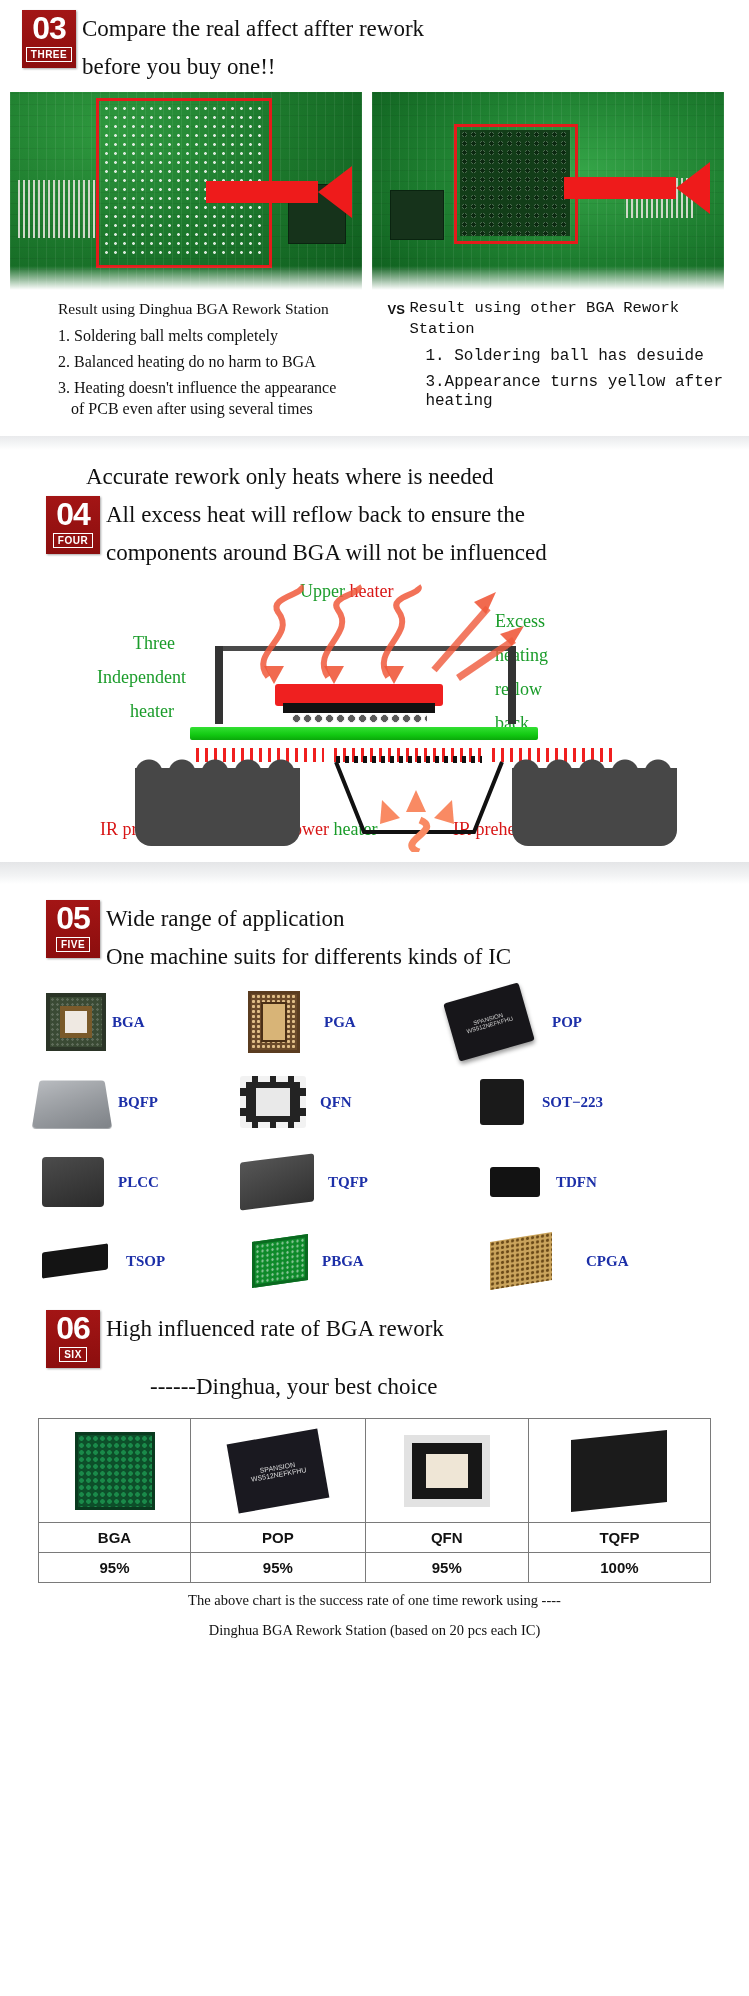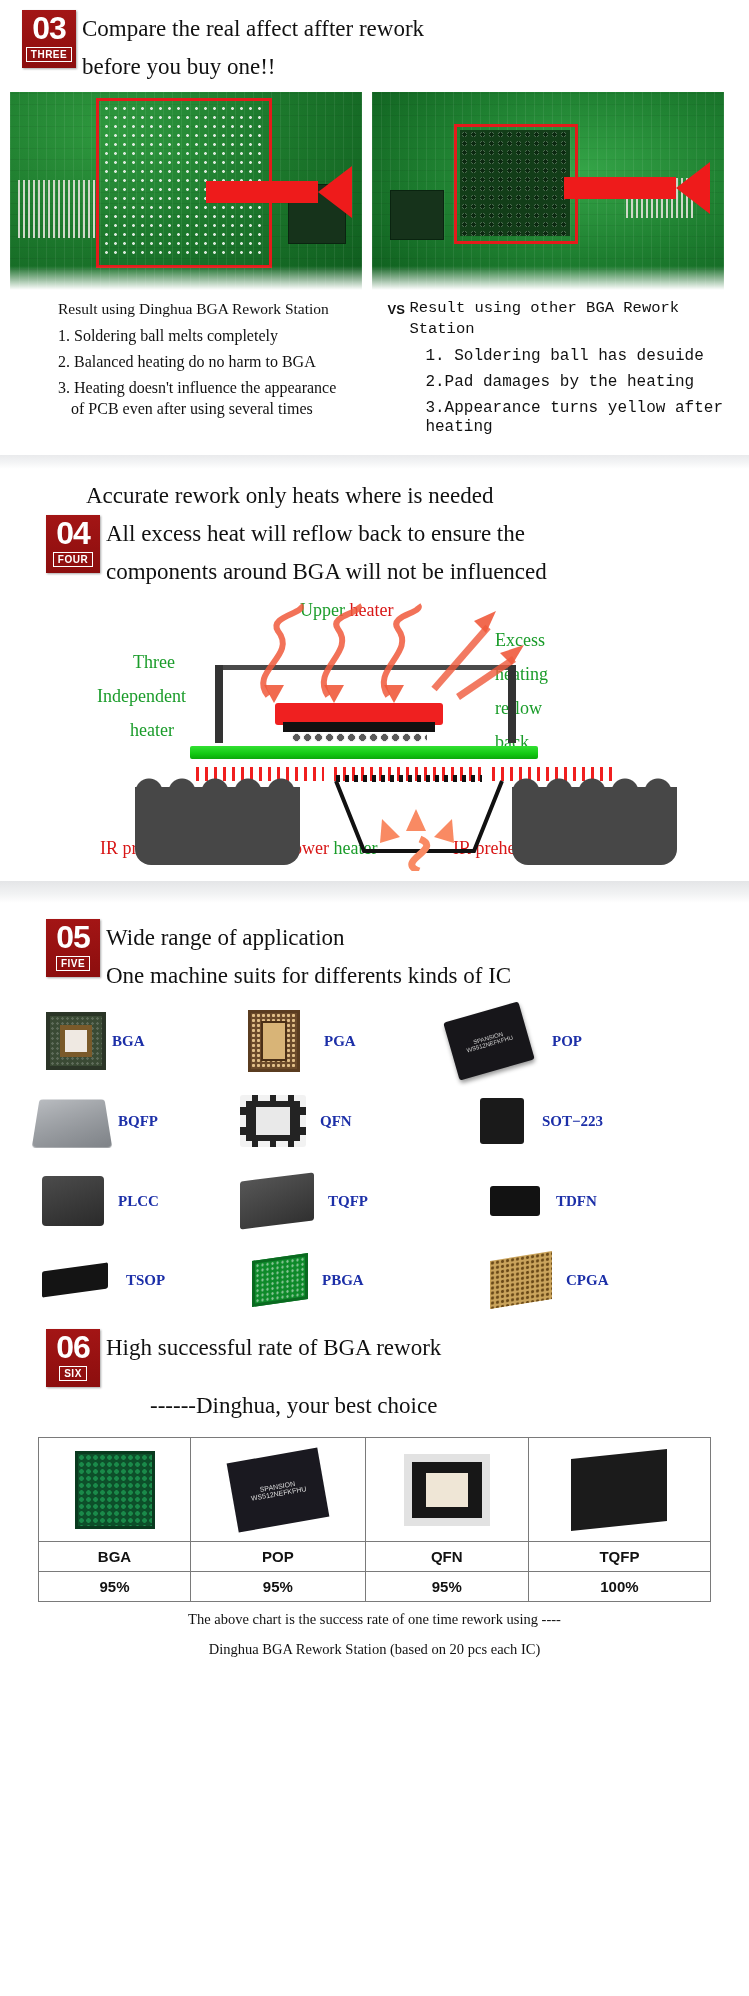--- a/index.html
+++ b/index.html
@@ -242,21 +242,20 @@
         <div class="col-title">Result using Dinghua BGA Rework Station</div>
         <div class="col-li">1. Soldering ball melts completely</div>
         <div class="col-li">2. Balanced heating do no harm to BGA</div>
         <div class="col-li">3. Heating doesn't influence the appearance</div>
         <div class="col-li sub">of PCB even after using several times</div>
       </div>
       <div class="col-vs">VS</div>
       <div class="col-r">
         <div class="col-title">Result using other BGA Rework Station</div>
         <div class="col-li">1. Soldering ball has desuide</div>
-        <div class="col-li">2.Pad damages by the heating</div>
         <div class="col-li">3.Appearance turns yellow after heating</div>
       </div>
     </div>
     <div style="height:18px"></div>
   </div>
 
   <div class="sect-gap"></div>
 
   <div class="sect">
     <div style="padding:8px 0 0 86px;">
@@ -415,36 +414,36 @@
 
       <div class="chip-row" style="height:78px;">
         <div class="chip-cell" style="width:230px;padding-left:42px;">
           <div class="ic ic-tsop"></div>
           <span class="chip-label" style="margin-left:18px;">TSOP</span>
         </div>
         <div class="chip-cell" style="width:220px;padding-left:22px;">
           <div class="ic ic-pbga"></div>
           <span class="chip-label" style="margin-left:14px;">PBGA</span>
         </div>
-        <div class="chip-cell" style="width:250px;padding-left:40px;">
+        <div class="chip-cell" style="width:250px;padding-left:40px;gap:20px;">
           <div class="ic ic-cpga"></div>
           <span class="chip-label" style="margin-left:14px;">CPGA</span>
         </div>
       </div>
     </div>
   </div>
 
   <div class="sect">
     <div class="head-row" style="padding-left:46px;padding-top:10px;">
       <div class="badge">
         <span class="num">06</span>
         <span class="word">SIX</span>
       </div>
       <div class="head-lines">
-        <div class="head-line">High successful rate of BGA rework</div>
+        <div class="head-line">High influenced rate of BGA rework</div>
       </div>
     </div>
     <div style="padding:0 0 4px 150px;">
       <div class="head-line">------Dinghua, your best choice</div>
     </div>
 
     <div class="rate-wrap">
       <table class="rate-table">
         <tbody>
             <tr>

